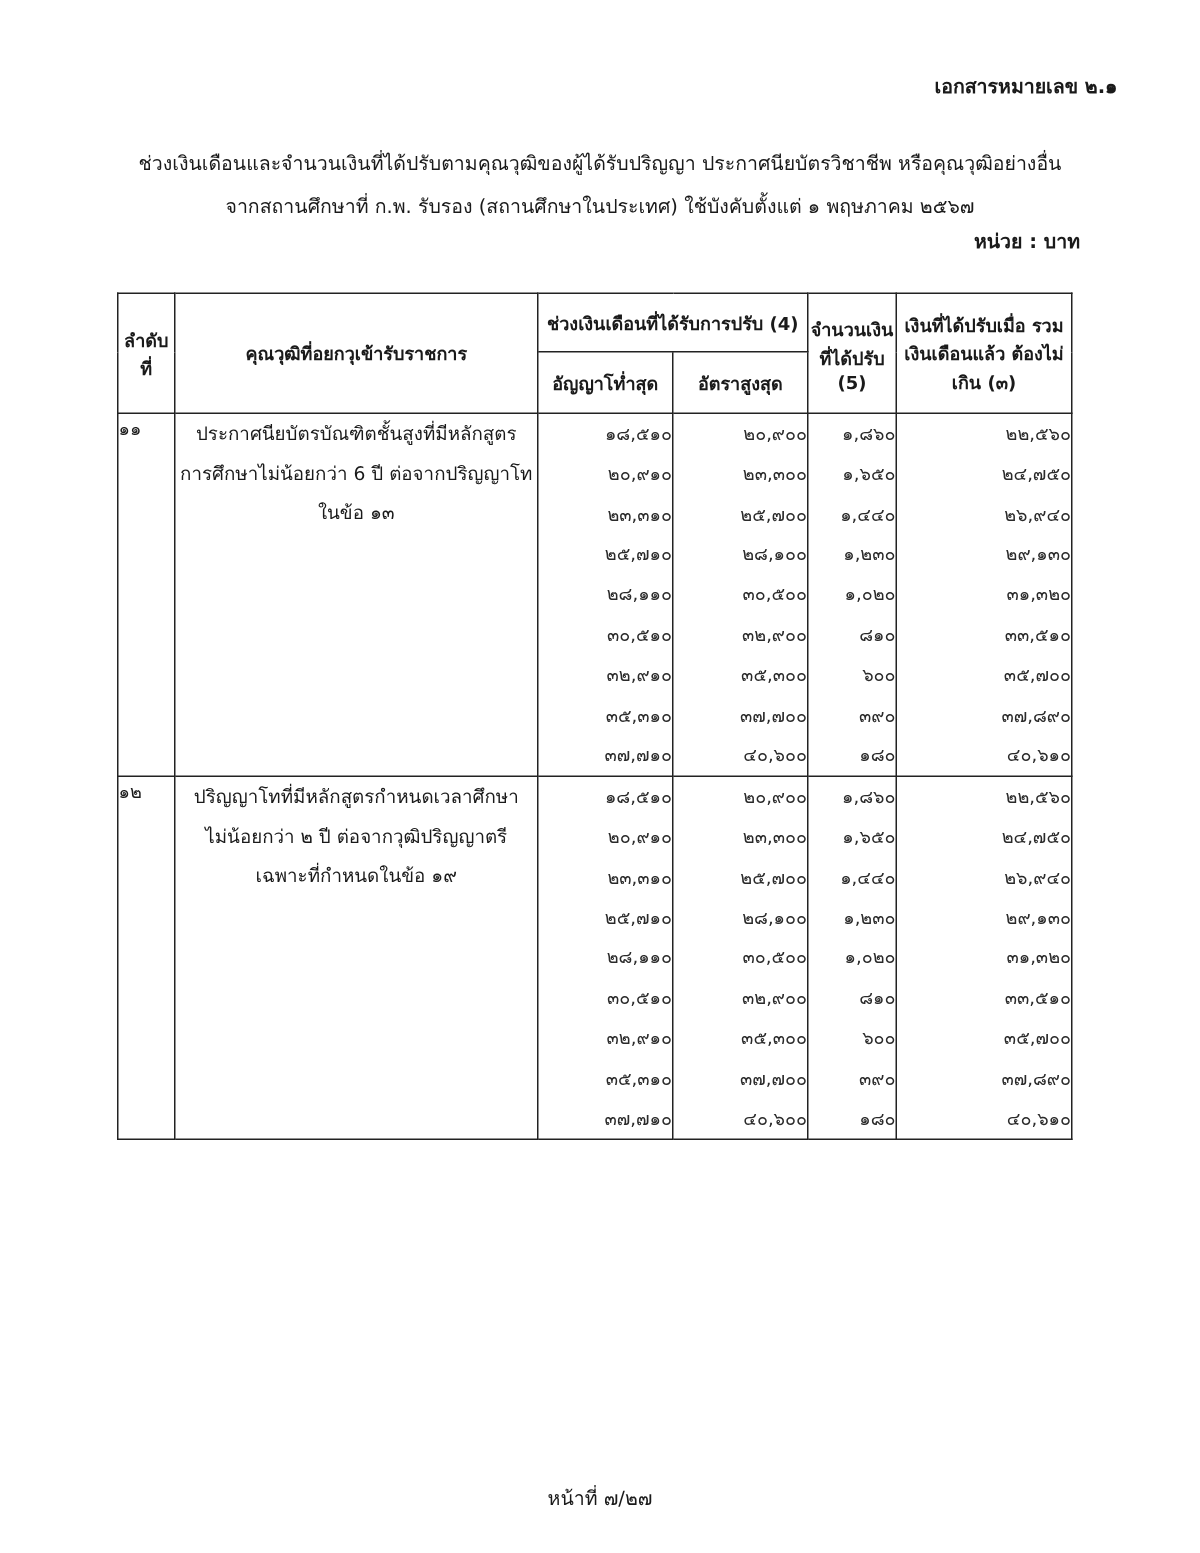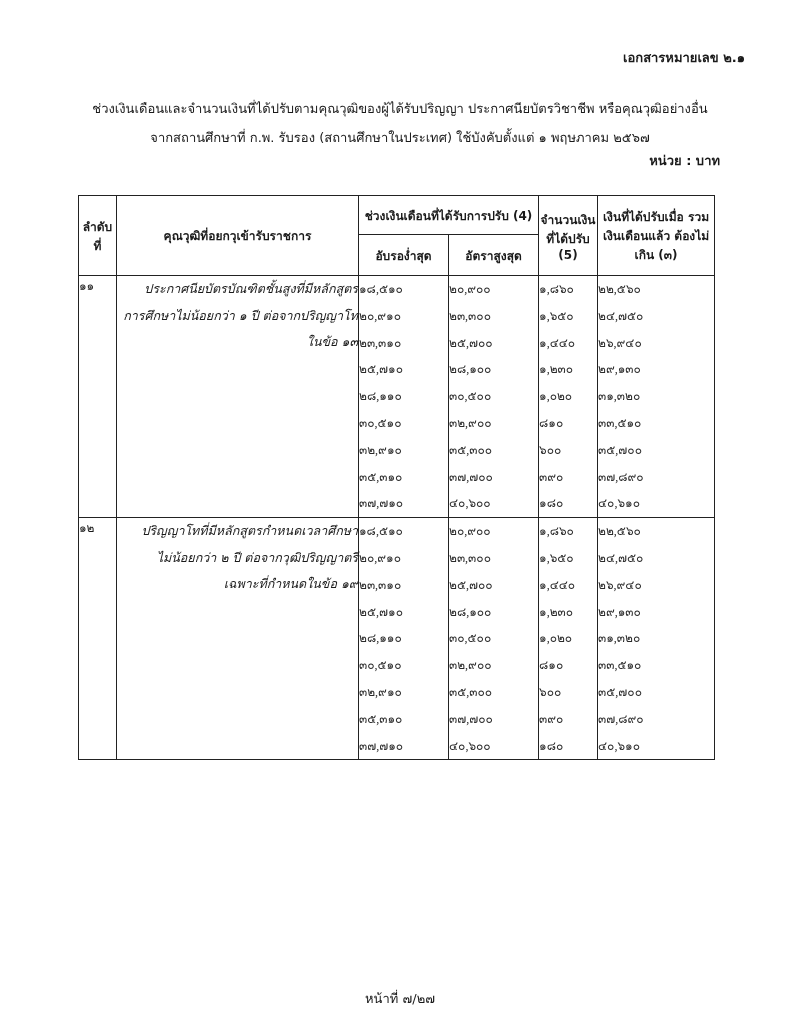--- a/index.html
+++ b/index.html
@@ -24,22 +24,22 @@
   table.salary {
     position: absolute; left: 78px; top: 172px;
     width: 636px; border-collapse: collapse;
     table-layout: fixed; font-size: 12px; margin-top: 23px;
   }
   table.salary th, table.salary td { border: 1.5px solid #222; padding: 0; }
   table.salary th { font-weight: bold; text-align: center; vertical-align: middle; }
   th.h-top { height: 38px; }
   th.h-bot { height: 40px; }
   td.idx { vertical-align: top; padding-top: 6px; }
-  td.qual { vertical-align: top; text-align: right; padding: 3px 0 0 2px; line-height: 26.5px; font-size: 12.5px; font-style: italic; }
-  td.nums { vertical-align: top; text-align: left; padding-top: 0; font-family: Liberation Serif, serif; }
+  td.qual { vertical-align: top; text-align: center; padding: 3px 0 0 2px; line-height: 26.5px; font-size: 12.5px; }
+  td.nums { vertical-align: top; text-align: right; padding-top: 0; }
   .num-line { height: 26.8px; line-height: 26.8px; font-size: 12px; color: #2a2a2a; }
   .footer {
     position: absolute; top: 988px; left: 0; width: 800px; text-align: center;
     font-size: 13px;
   }
 </style>
 </head>
 <body>
 
 <div class="doc-code">เอกสารหมายเลข ๒.๑</div>
@@ -58,30 +58,30 @@
   </colgroup>
   <thead>
     <tr>
       <th rowspan="2">ลำดับ ที่</th>
       <th rowspan="2">คุณวุฒิที่อยกวุเข้ารับราชการ</th>
       <th colspan="2" class="h-top">ช่วงเงินเดือนที่ได้รับการปรับ (4)</th>
       <th rowspan="2">จำนวนเงิน ที่ได้ปรับ (5)</th>
       <th rowspan="2">เงินที่ได้ปรับเมื่อ รวมเงินเดือนแล้ว ต้องไม่เกิน (๓)</th>
     </tr>
     <tr>
-      <th class="h-bot">อับรอง่ำสุด</th>
+      <th class="h-bot">อัญญาโท่ำสุด</th>
       <th class="h-bot">อัตราสูงสุด</th>
     </tr>
   </thead>
   <tbody id="table-body">
       <tr>
         <td class="idx">๑๑</td>
         <td class="qual">
           <div>ประกาศนียบัตรบัณฑิตชั้นสูงที่มีหลักสูตร</div>
-          <div>การศึกษาไม่น้อยกว่า ๑ ปี ต่อจากปริญญาโท</div>
+          <div>การศึกษาไม่น้อยกว่า 6 ปี ต่อจากปริญญาโท</div>
           <div>ในข้อ ๑๓</div>
         </td>
         <td class="nums">
           <div class="num-line">๑๘,๕๑๐</div>
           <div class="num-line">๒๐,๙๑๐</div>
           <div class="num-line">๒๓,๓๑๐</div>
           <div class="num-line">๒๕,๗๑๐</div>
           <div class="num-line">๒๘,๑๑๐</div>
           <div class="num-line">๓๐,๕๑๐</div>
           <div class="num-line">๓๒,๙๑๐</div>

